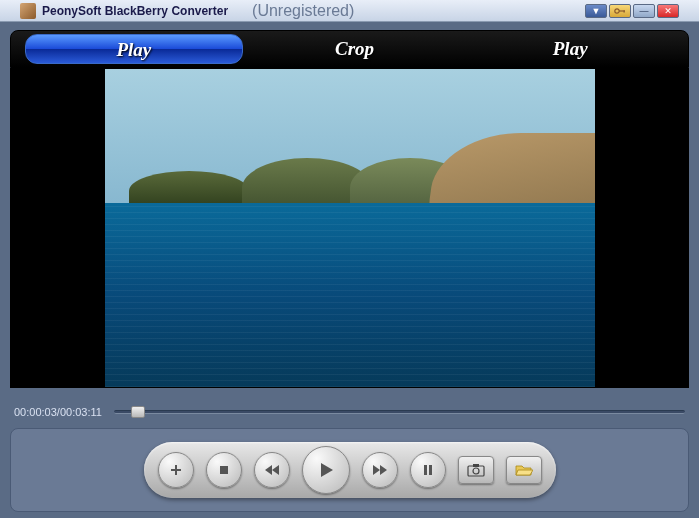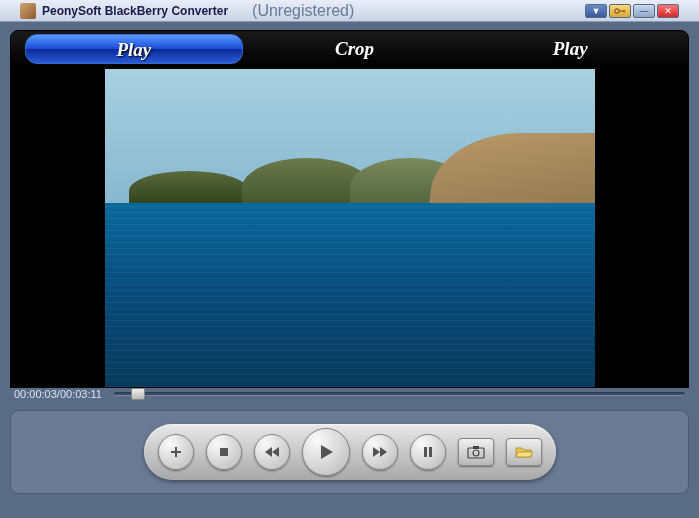--- a/index.html
+++ b/index.html
@@ -104,21 +104,21 @@
   }
   .sky { position:absolute; top:0; left:0; right:0; height:42%; background: linear-gradient(to bottom, #a8d0e0, #88b8d0); }
   .hill1 { position:absolute; top:20%; right:-30px; width:200px; height:180px; background: linear-gradient(170deg, #b89868, #6a5838); border-radius: 40% 0 0 50% / 30% 0 0 70%; transform: skewX(-10deg); }
   .hill2 { position:absolute; top:28%; left:50%; width:120px; height:60px; background: linear-gradient(to bottom, #7a8a5a, #4a5a3a); border-radius: 60% 60% 0 0; }
   .hill3 { position:absolute; top:28%; left:28%; width:130px; height:60px; background: linear-gradient(to bottom, #6a7a4a, #3a4a2a); border-radius: 60% 60% 0 0; }
   .hill4 { position:absolute; top:32%; left:5%; width:120px; height:40px; background: linear-gradient(to bottom, #5a6a3a, #2a3a1a); border-radius: 50% 50% 0 0; }
   .sea { position:absolute; top:42%; left:0; right:0; bottom:0; background: linear-gradient(to bottom, #0a6a9a, #084a7a 50%, #063a5a); }
   .sea::after{content:"";position:absolute;inset:0;background: repeating-linear-gradient(0deg, rgba(255,255,255,0.05) 0 1px, transparent 1px 6px);}
 
   .time-row {
-    margin: 0 14px 0 14px;
+    margin: 18px 14px 0 14px;
     display: flex;
     align-items: center;
     gap: 12px;
   }
   .time-text {
     font-size: 11px;
     color: #d8e0f0;
   }
   .slider-track {
     flex: 1;

